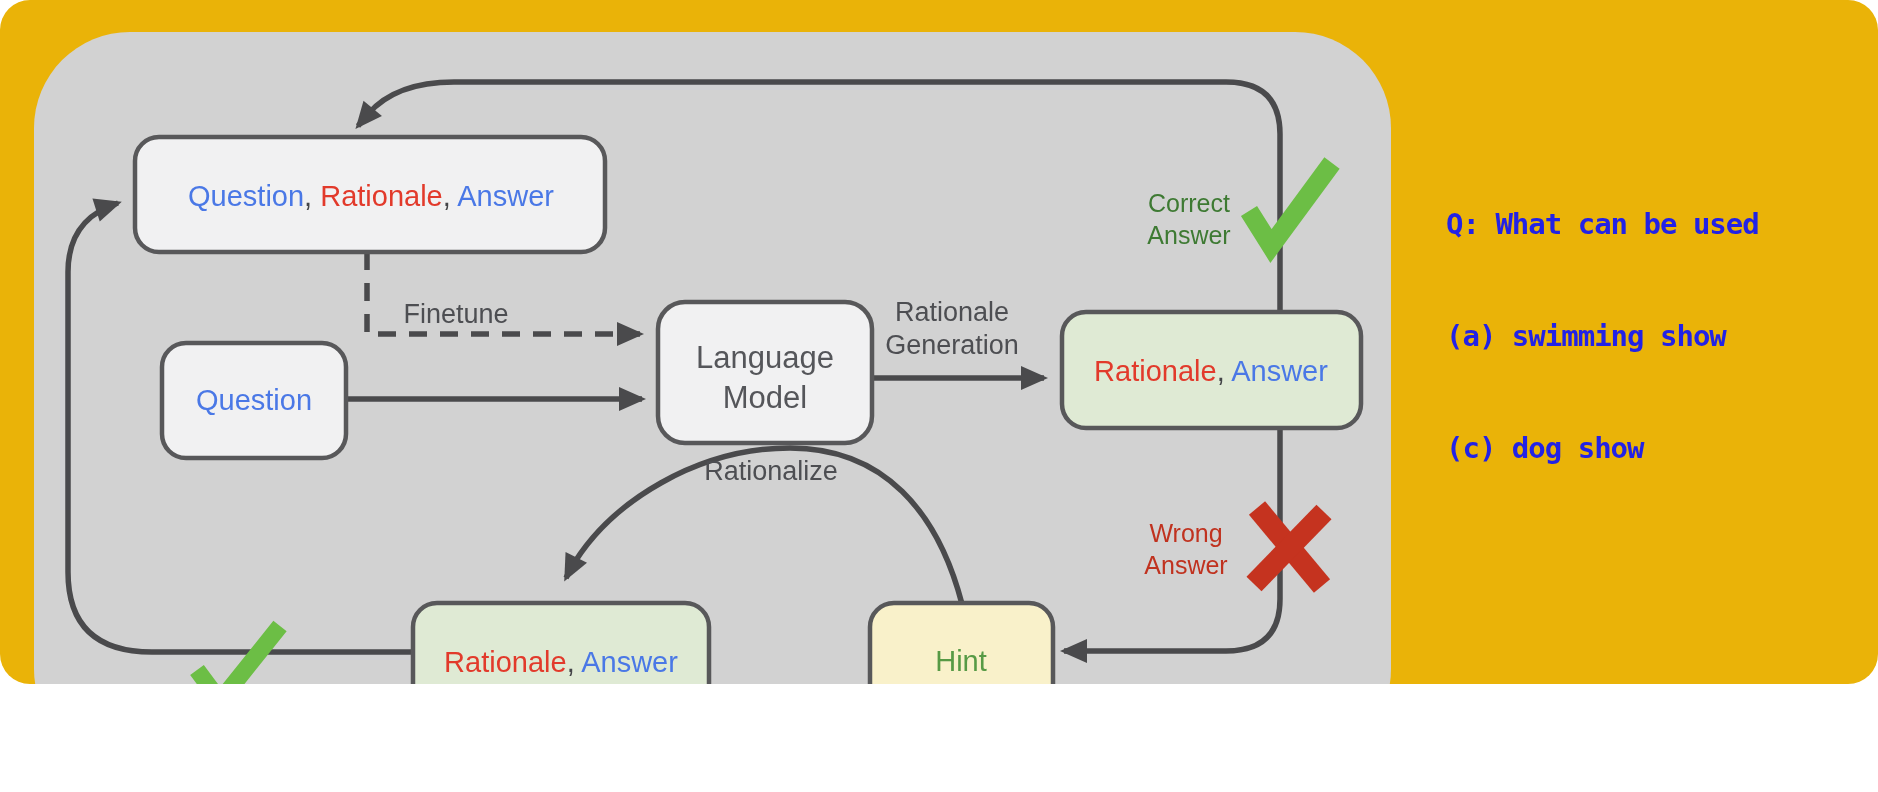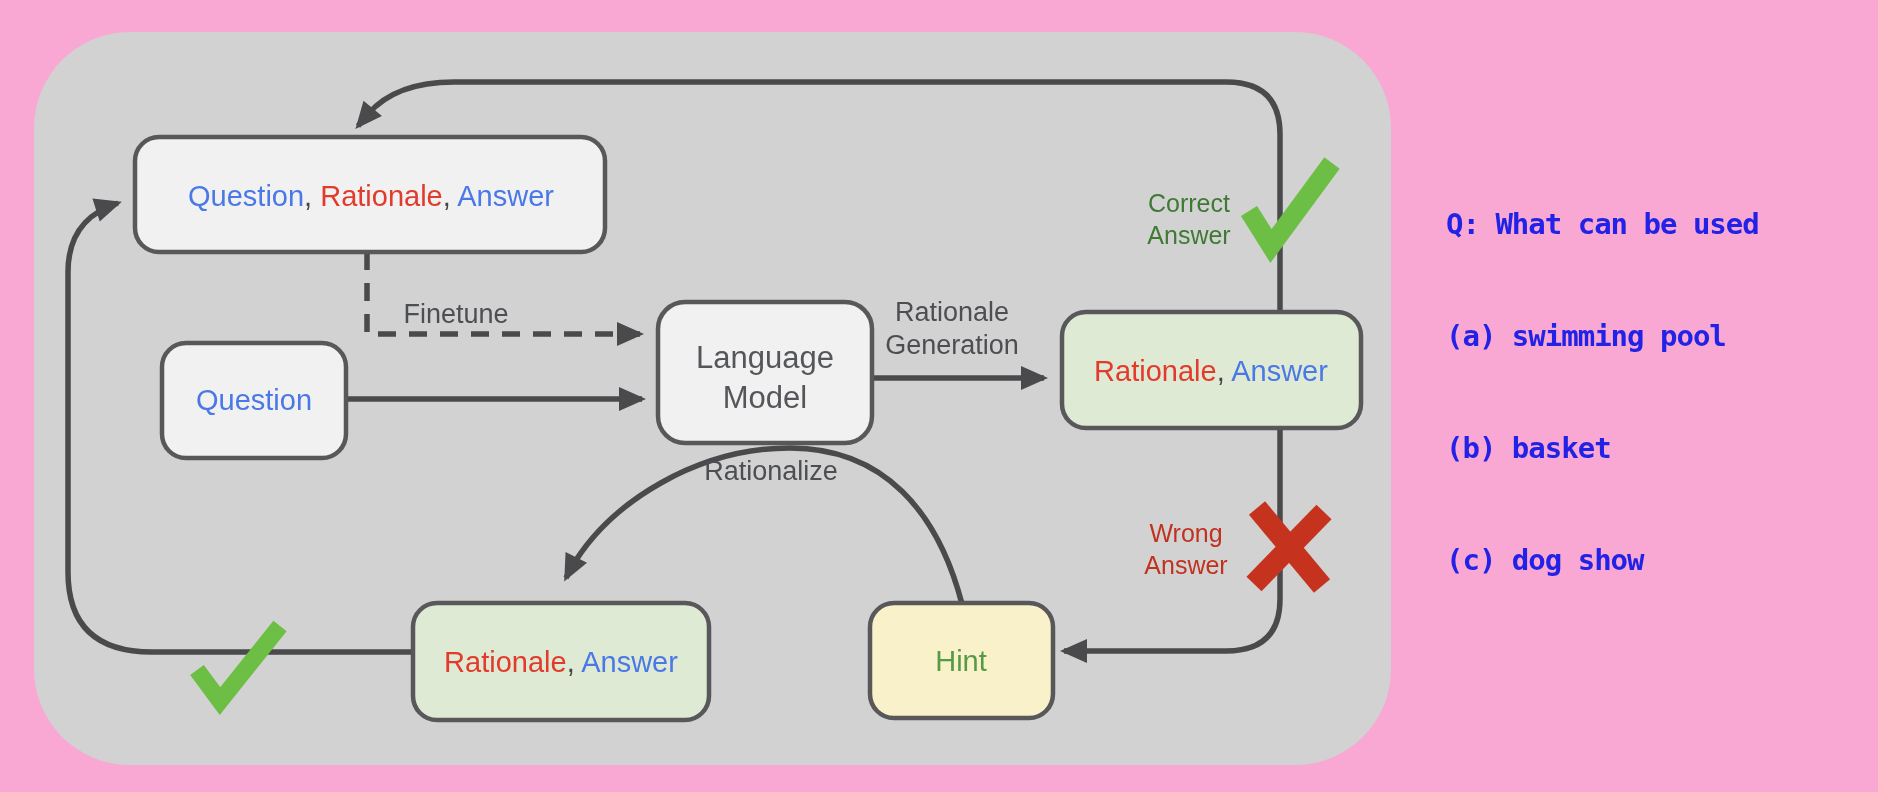--- a/index.html
+++ b/index.html
@@ -1,18 +1,18 @@
 <!DOCTYPE html>
 <html><head>
 <meta charset="utf-8">
 <style>
   html,body{margin:0;padding:0;background:#ffffff;}
   .stage{
-    position:relative;width:1878px;height:792px;overflow:hidden;
-    background:#f9a8d4;font-family:"Liberation Sans",sans-serif;
+    position:relative;width:1878px;height:684px;overflow:hidden;
+    background:#eab308;font-family:"Liberation Sans",sans-serif;border-radius:30px;
   }
   .diagram-svg{position:absolute;left:0;top:0;}
 
   
   .box-label{font-family:"Liberation Sans",sans-serif;font-size:29px;}
   .lm-label{font-family:"Liberation Sans",sans-serif;font-size:31px;fill:#55565a;}
   .edge-label{font-family:"Liberation Sans",sans-serif;font-size:27px;fill:#4d4e52;}
   .verdict-label{font-family:"Liberation Sans",sans-serif;font-size:25px;}
   .t-blue{fill:#4a78e6;}
   .t-red{fill:#e23a2b;}
@@ -106,22 +106,21 @@
     <g>
       <line x1="1257" y1="508" x2="1322" y2="586" stroke="#c5331f" stroke-width="21"></line>
       <line x1="1324" y1="512" x2="1254" y2="584" stroke="#c5331f" stroke-width="21"></line>
     </g>
 
     <polyline points="197,670 220,701 280,626" fill="none" stroke="#6cbe45" stroke-width="17" stroke-linecap="butt"></polyline>
   </svg>
 
   <div class="qa-panel">
     <div class="qa-line c-blue">Q: What can be used</div>
-    <div class="qa-line c-blue">(a) swimming pool</div>
-    <div class="qa-line c-blue">(b) basket</div>
+    <div class="qa-line c-blue">(a) swimming show</div>
     <div class="qa-line c-blue">(c) dog show</div>
     
     
     
     
     
     
     
     
     

